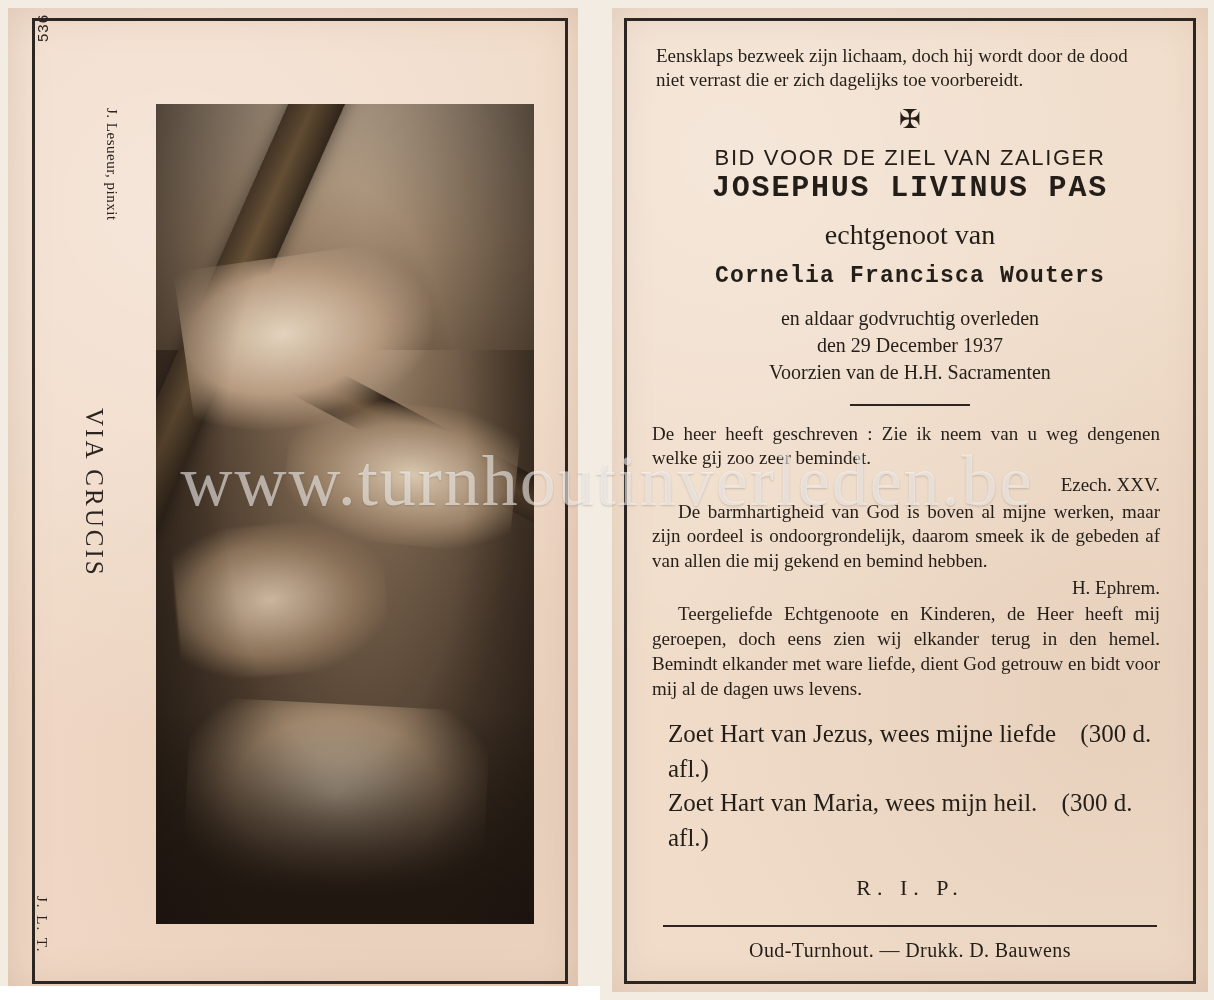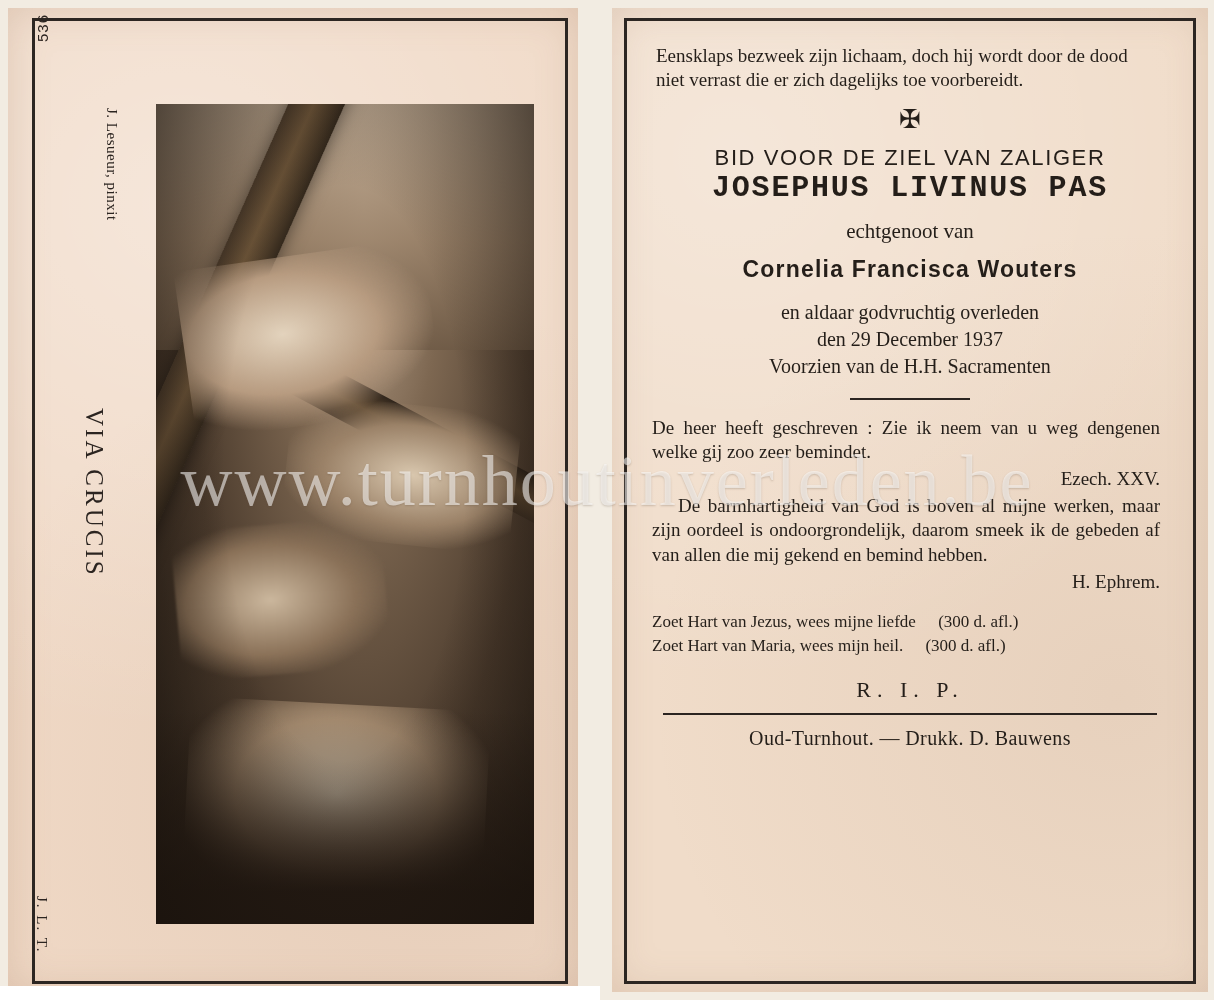--- a/index.html
+++ b/index.html
@@ -217,29 +217,29 @@
   .name-main {
     text-align: center;
     font-size: 30px;
     font-weight: bold;
     letter-spacing: 1.8px;
     font-family: Liberation Mono, monospace;
     margin-bottom: 14px;
   }
   .echtgenoot {
     text-align: center;
-    font-size: 21px;
+    font-size: 28px;
     margin-bottom: 12px;
   }
   .spouse {
     text-align: center;
     font-size: 23px;
     font-weight: bold;
     letter-spacing: 1.2px;
-    font-family: Liberation Sans, sans-serif;
+    font-family: Liberation Mono, monospace;
     margin-bottom: 16px;
   }
   .dates {
     text-align: center;
     font-size: 20px;
     line-height: 1.35;
   }
   .dates div { white-space: nowrap; }
   .rule {
     width: 120px;
@@ -251,32 +251,32 @@
     font-size: 19px;
     line-height: 1.3;
     text-align: justify;
     width: 508px;
     margin-left: 4px;
   }
   .body-text p { margin: 0 0 2px 0; }
   .indent { text-indent: 26px; }
   .attrib-right { display: block; text-align: right; }
   .invocations {
-    font-size: 17px;
+    font-size: 25px;
     line-height: 1.38;
     margin-top: 16px;
-    margin-left: 4px;
+    margin-left: 20px;
   }
   .invocations .aflaat { margin-left: 18px; }
   .rip {
     text-align: center;
     font-size: 22px;
     letter-spacing: 6px;
     margin-top: 20px;
-    margin-bottom: 10px;
+    margin-bottom: 24px;
   }
   .rule-wide {
     width: 494px;
     height: 2px;
     background: #2b2420;
     margin: 6px auto 12px auto;
   }
   .printer {
     text-align: center;
     font-size: 20px;
@@ -354,20 +354,21 @@
         <div>Voorzien van de H.H. Sacramenten</div>
       </div>
 
       <div class="rule"></div>
 
       <div class="body-text">
         <p>De heer heeft geschreven : Zie ik neem van u weg dengenen welke gij zoo zeer bemindet.</p>
         <p class="attrib-right">Ezech. XXV.</p>
         <p class="indent">De barmhartigheid van God is boven al mijne werken, maar zijn oordeel is ondoorgrondelijk, daarom smeek ik de gebeden af van allen die mij gekend en bemind hebben.</p>
         <p class="attrib-right">H. Ephrem.</p>
+        <p class="indent">Teergeliefde Echtgenoote en Kinderen, de Heer heeft mij geroepen, doch eens zien wij elkander terug in den hemel. Bemindt elkander met ware liefde, dient God getrouw en bidt voor mij al de dagen uws levens.</p>
       </div>
 
       <div class="invocations">
         <div>
           <span>Zoet Hart van Jezus, wees mijne liefde</span>
           <span class="aflaat">(300 d. afl.)</span>
         </div>
         <div>
           <span>Zoet Hart van Maria, wees mijn heil.</span>
           <span class="aflaat">(300 d. afl.)</span>

